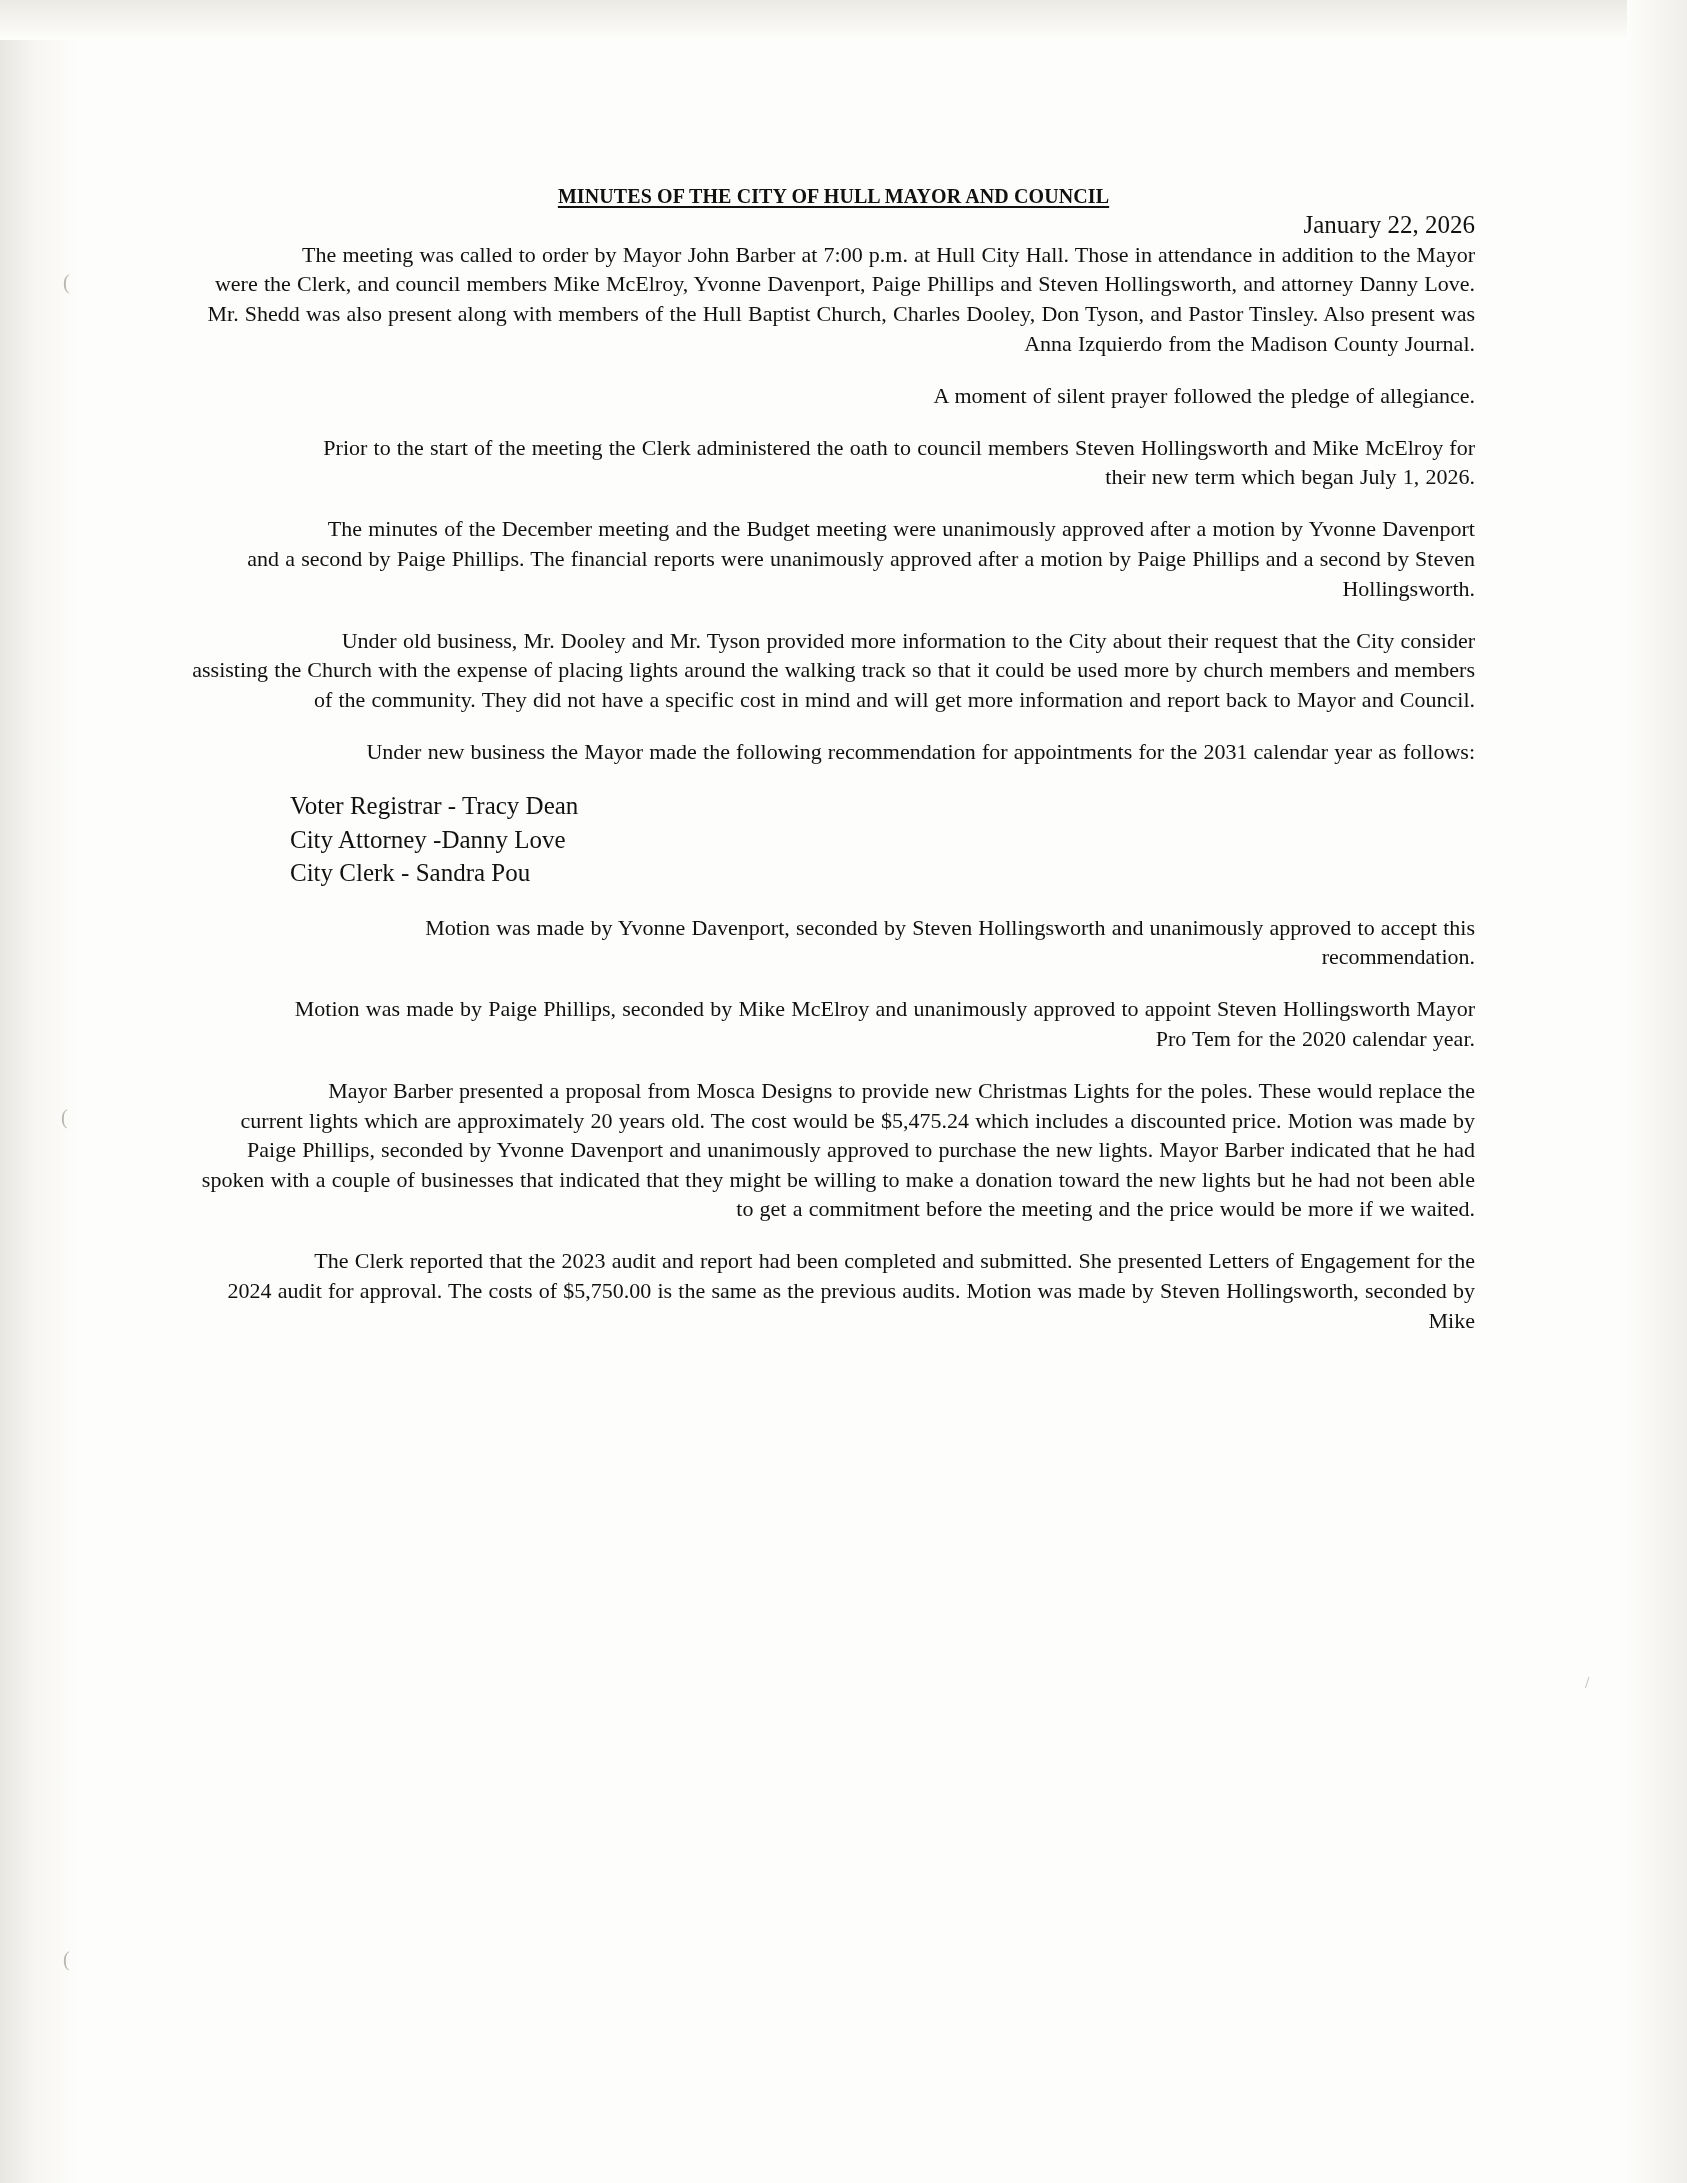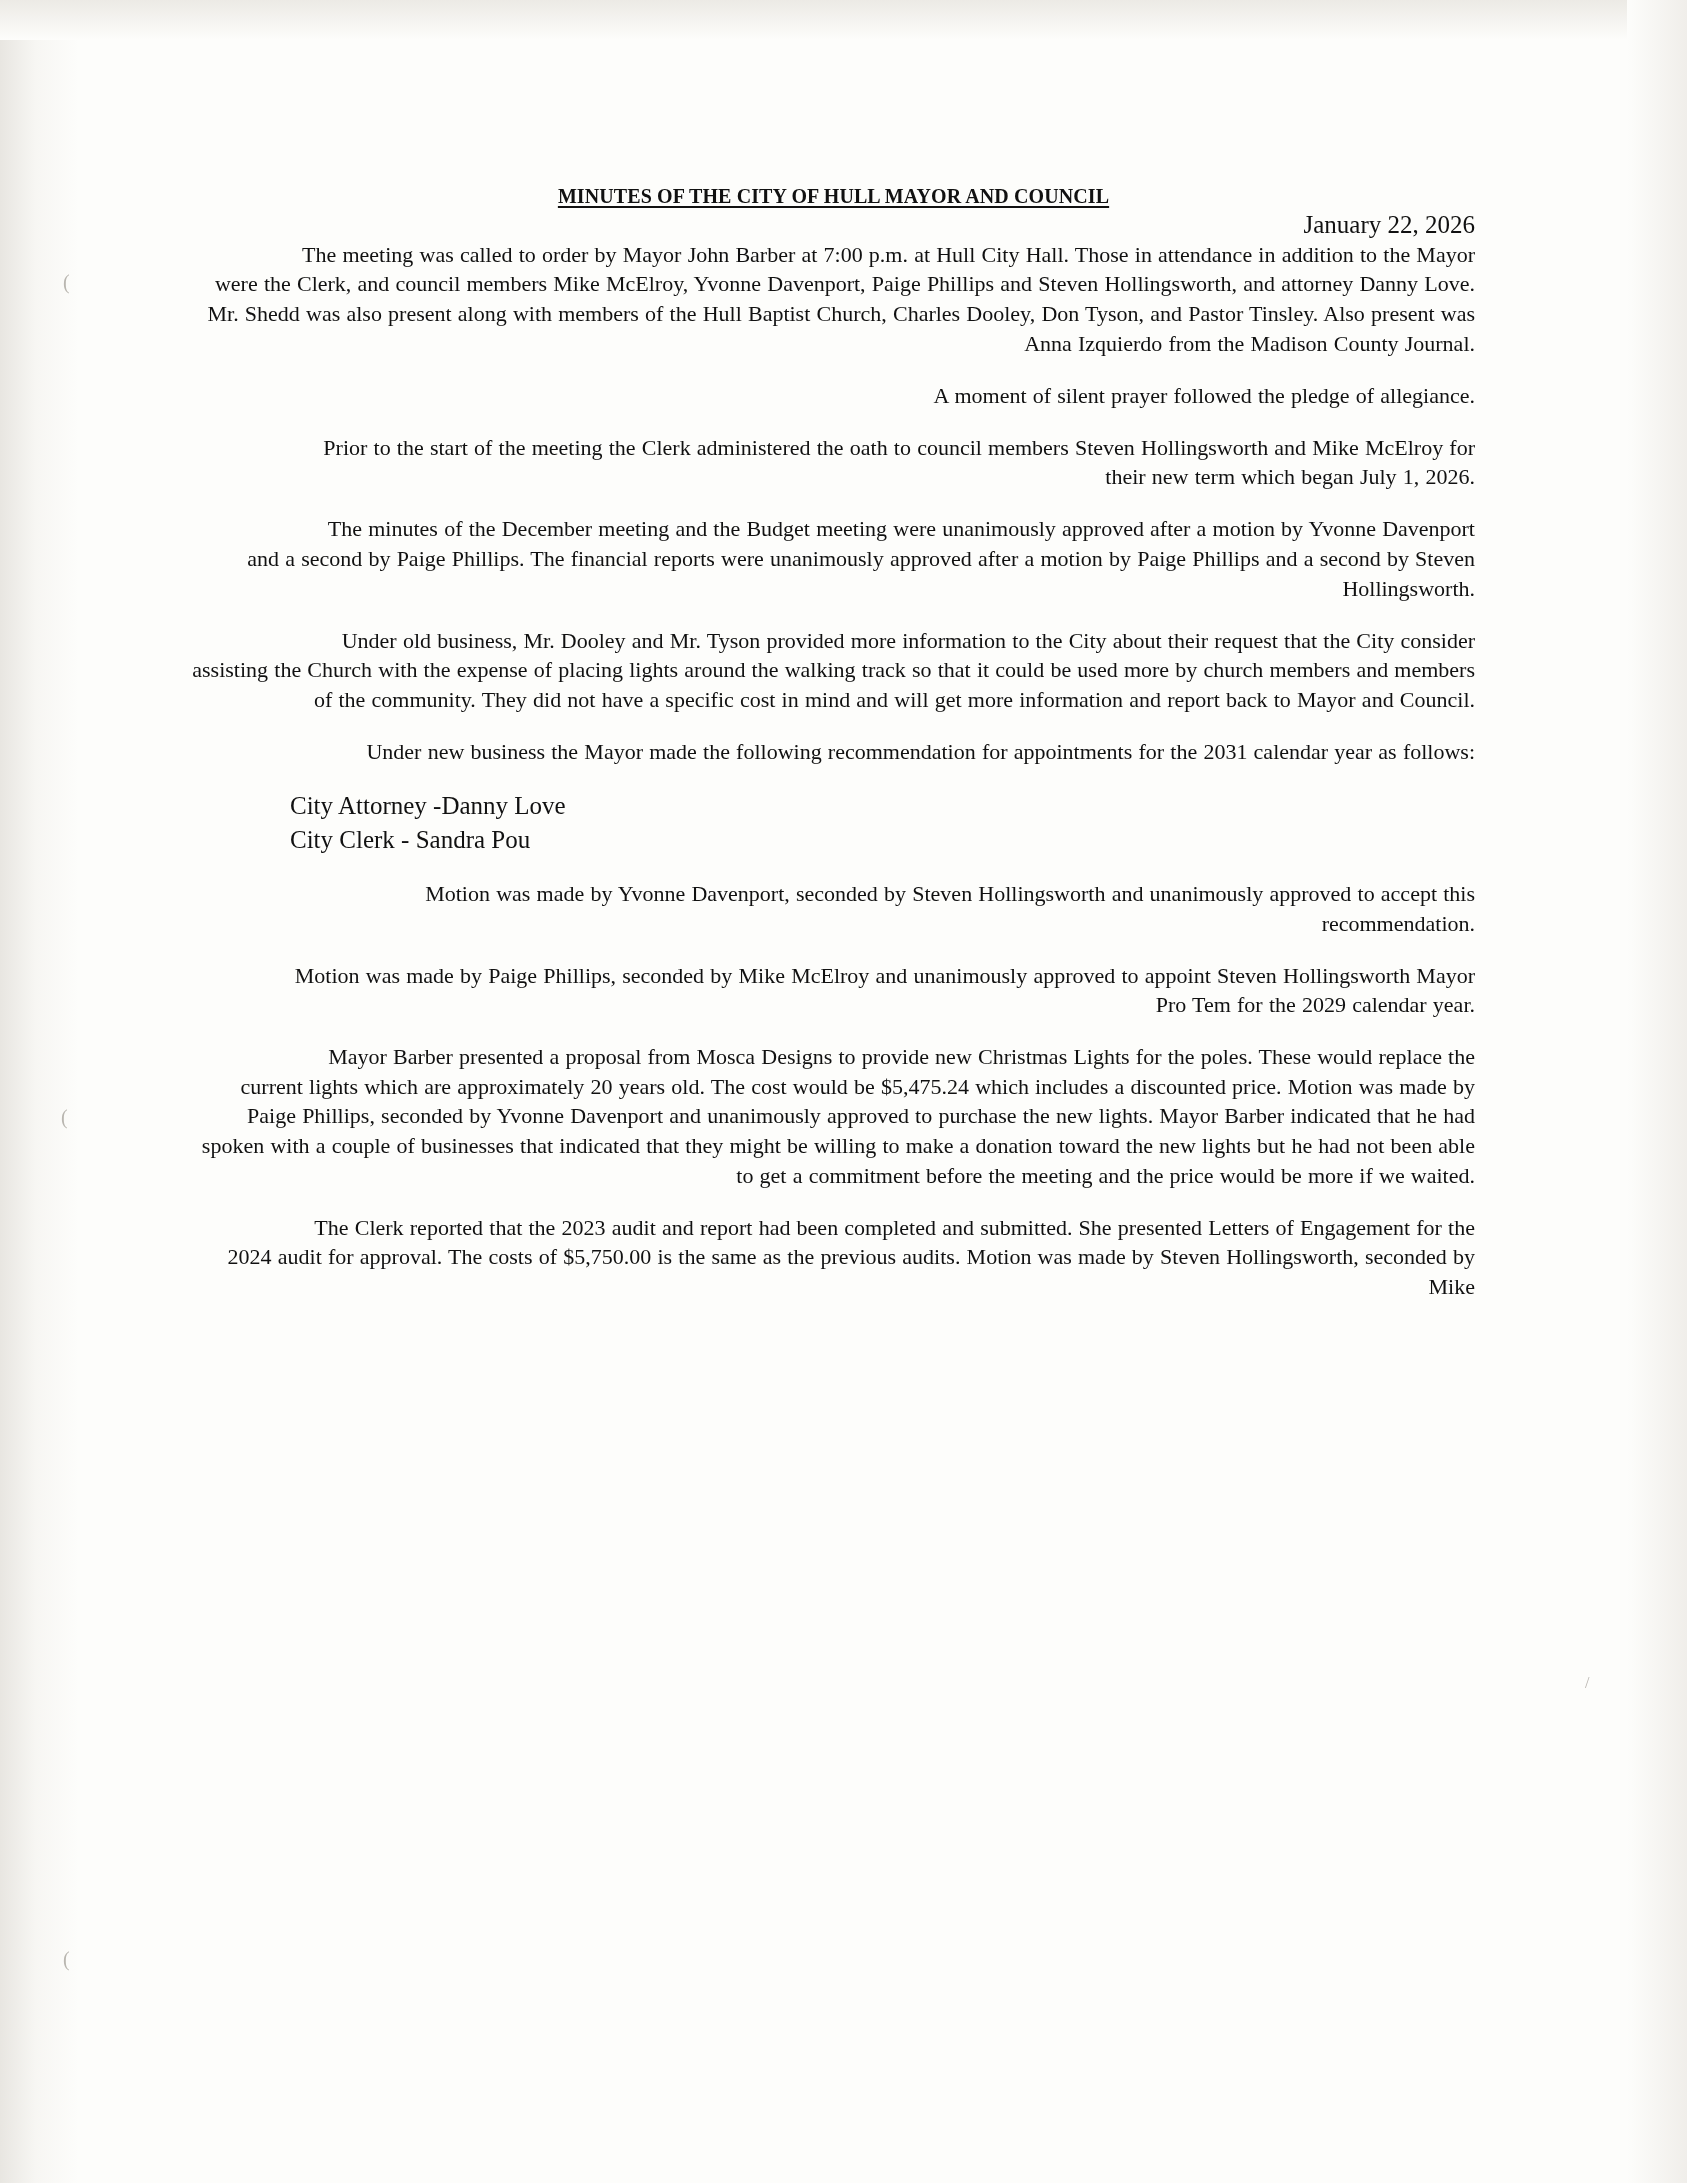--- a/index.html
+++ b/index.html
@@ -109,24 +109,25 @@
     <div class="doc-date">January 22, 2026</div>
 
     <p class="para">The meeting was called to order by Mayor John Barber at 7:00 p.m. at Hull City Hall. Those in attendance in addition to the Mayor were the Clerk, and council members Mike McElroy, Yvonne Davenport, Paige Phillips and Steven Hollingsworth, and attorney Danny Love.  Mr. Shedd was also present along with members of the Hull Baptist Church, Charles Dooley, Don Tyson, and Pastor Tinsley.  Also present was Anna Izquierdo from the Madison County Journal.</p>
     <p class="para">A moment of silent prayer followed the pledge of allegiance.</p>
     <p class="para">Prior to the start of the meeting the Clerk administered the oath to council members Steven Hollingsworth and Mike McElroy for their new term which began July 1, 2026.</p>
     <p class="para">The minutes of the December meeting and the Budget meeting were unanimously approved after a motion by Yvonne Davenport and a second by Paige Phillips.  The financial reports were unanimously approved after a motion by Paige Phillips and a second by Steven Hollingsworth.</p>
     <p class="para">Under old business, Mr. Dooley and Mr. Tyson provided more information to the City about their request that the City consider assisting the Church with the expense of placing lights around the walking track so that it could be used more by church members and members of the community.  They did not have a specific cost in mind and will get more information and report back to Mayor and Council.</p>
     <p class="para">Under new business the Mayor made the following recommendation for appointments for the 2031 calendar year as follows:</p>
 
     <ul class="appointments">
+      <li>Voter Registrar - Tracy Dean</li>
       <li>City Attorney -Danny Love</li>
       <li>City Clerk - Sandra Pou</li>
     </ul>
 
     <p class="para">Motion was made by Yvonne Davenport, seconded by Steven Hollingsworth and unanimously approved to accept this recommendation.</p>
-    <p class="para">Motion was made by Paige Phillips, seconded by Mike McElroy and unanimously approved to appoint Steven Hollingsworth Mayor Pro Tem for the 2029 calendar year.</p>
+    <p class="para">Motion was made by Paige Phillips, seconded by Mike McElroy and unanimously approved to appoint Steven Hollingsworth Mayor Pro Tem for the 2020 calendar year.</p>
     <p class="para">Mayor Barber presented a proposal from Mosca Designs to provide new Christmas Lights for the poles.  These would replace the current lights which are approximately 20 years old.  The cost would be $5,475.24 which includes a discounted price.  Motion was made by Paige Phillips, seconded by Yvonne Davenport and unanimously approved to purchase the new lights.  Mayor Barber indicated that he had spoken with a couple of businesses that indicated that they might be willing to make a donation toward the new lights but he had not been able to get a commitment before the meeting and the price would be more if we waited.</p>
     <p class="para">The Clerk reported that the 2023 audit and report had been completed and submitted.  She presented Letters of Engagement for the 2024 audit for approval. The costs of $5,750.00 is the same as the previous audits.  Motion was made by Steven Hollingsworth, seconded by Mike</p>
 
   </div>
 </div>
 
 
 </body></html>

